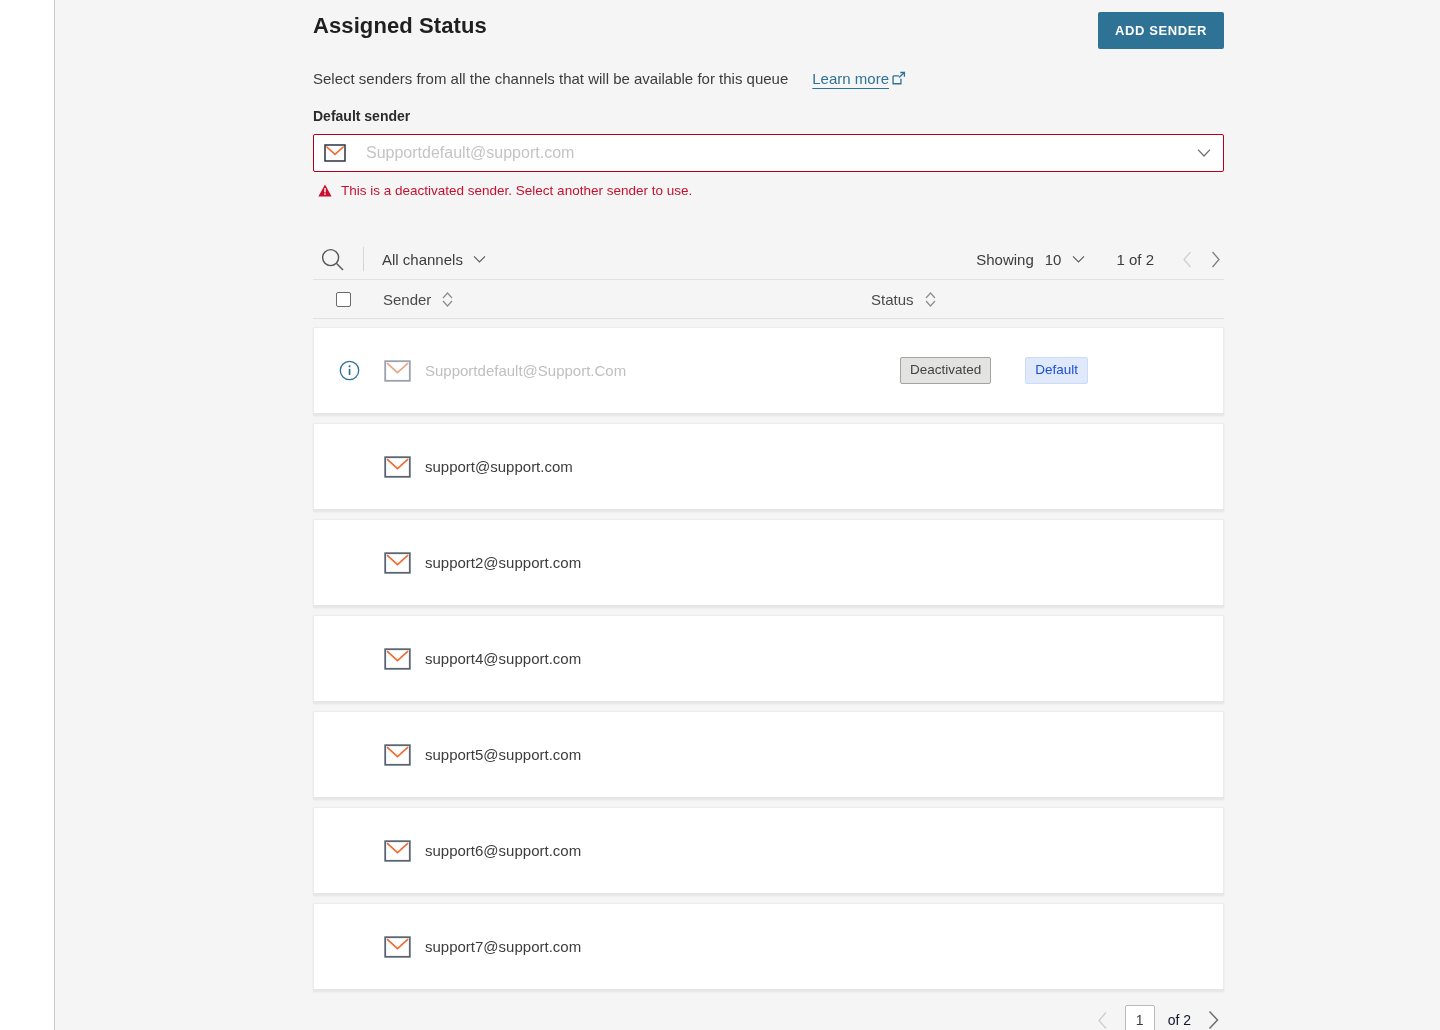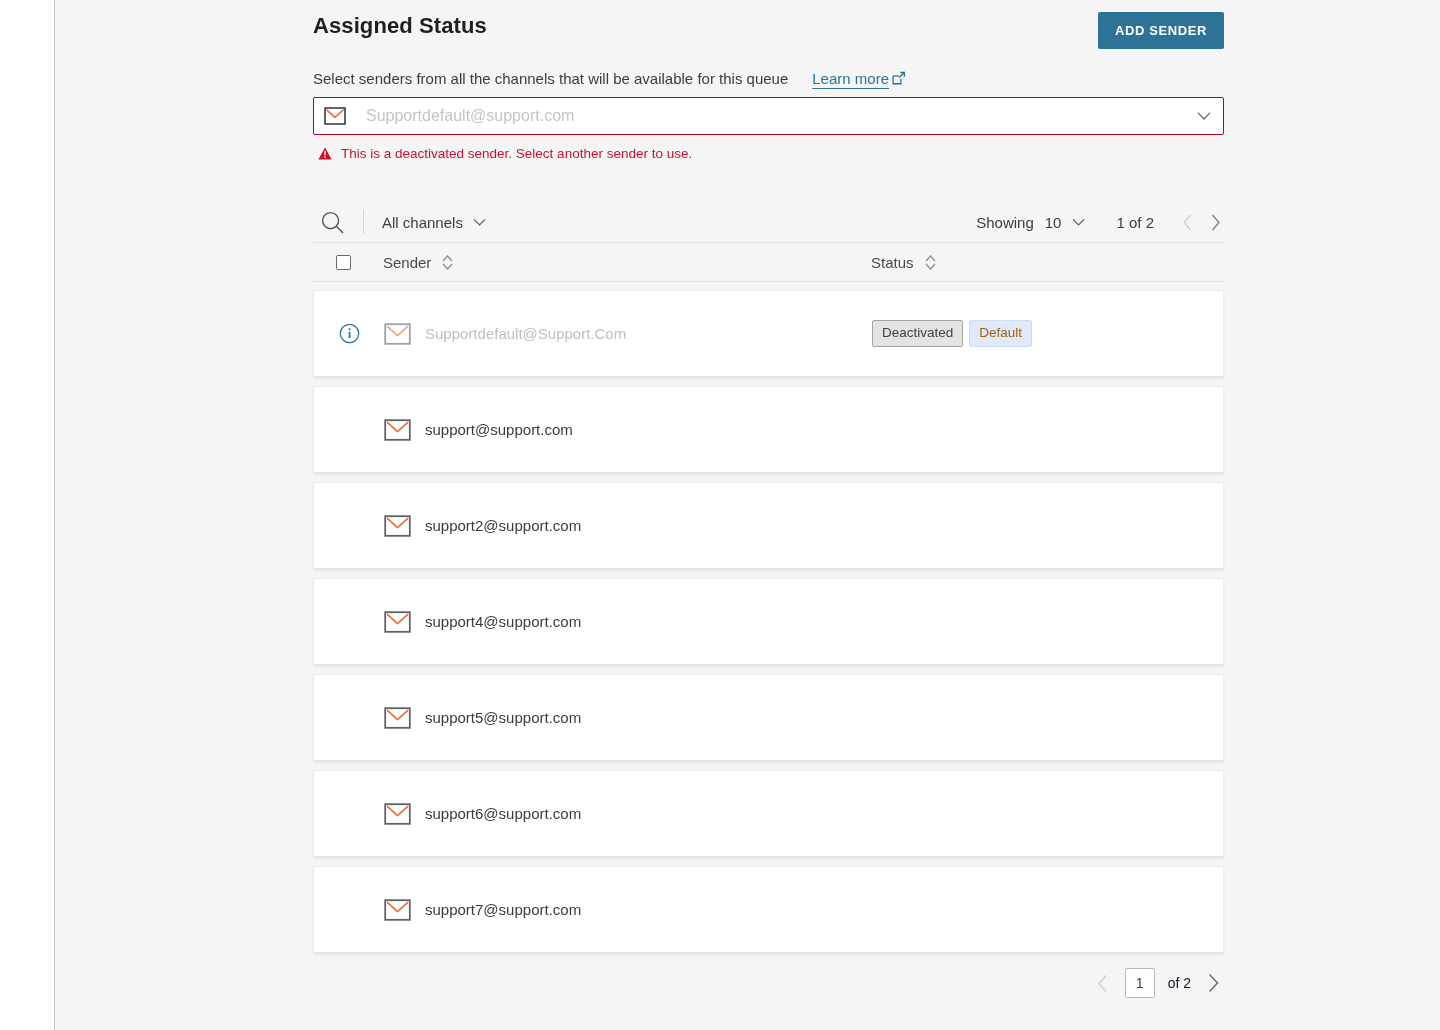--- a/index.html
+++ b/index.html
@@ -276,30 +276,31 @@
     color: #3c3c3c;
   }
   .sender-text.muted { color: #bfbfbf; }
 
   .badge {
     font-size: 13.5px;
     padding: 4px 9px 5px;
     border-radius: 2px;
     white-space: nowrap;
     line-height: 16px;
+    margin-left: 28px;
   }
   .badge-deactivated {
     background: #e3e3e1;
     border: 1px solid #a3a39f;
     color: #424242;
   }
   .badge-default {
     background: #dfe9fb;
     border: 1px solid #cddcf5;
-    color: #a16207;
+    color: #1d4ed8;
   }
 
   
   #bottom-pager {
     display: flex;
     align-items: center;
     justify-content: flex-end;
     gap: 13px;
     margin-top: 14px;
     padding-right: 2px;
@@ -344,20 +345,21 @@
         <span>
           <svg width="15" height="15" viewBox="0 0 16 16">
             <path d="M2.2 5.2 h6.2 M2.2 5.2 v8.4 h8.4 v-5.4" fill="none" stroke="#2e7296" stroke-width="1.4"></path>
             <path d="M8.6 6.9 L14.2 1.6" fill="none" stroke="#2e7296" stroke-width="1.4"></path>
             <path d="M9.9 1.6 h4.4 v4.4" fill="none" stroke="#2e7296" stroke-width="1.4"></path>
           </svg>
         </span>
       </a>
     </div>
 
+    <div id="default-sender-label">Default sender</div>
 
     <div id="default-sender-select">
       <span>
         <svg width="22" height="18" viewBox="0 0 22 18">
           <rect x="1" y="1" width="20" height="16" fill="#ffffff" stroke="#2b3243" stroke-width="1.5"></rect>
           <path d="M2.4 2.6 L11 10.4 L19.6 2.6" fill="none" stroke="#ef6c33" stroke-width="1.5"></path>
         </svg>
       </span>
       <span id="default-sender-value" title="Supportdefault@support.com">Supportdefault@support.com</span>
       <span>

